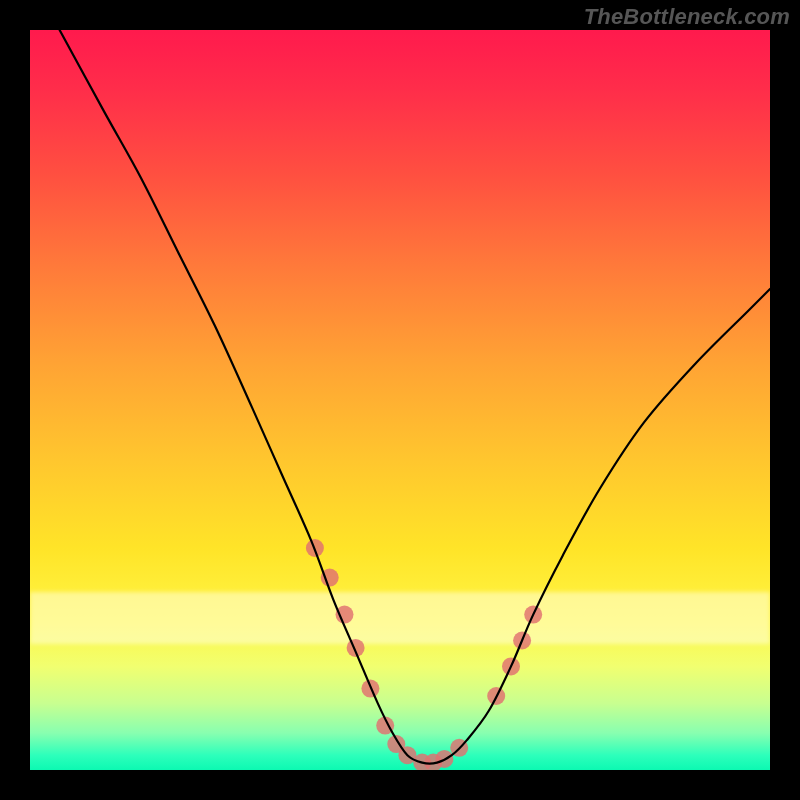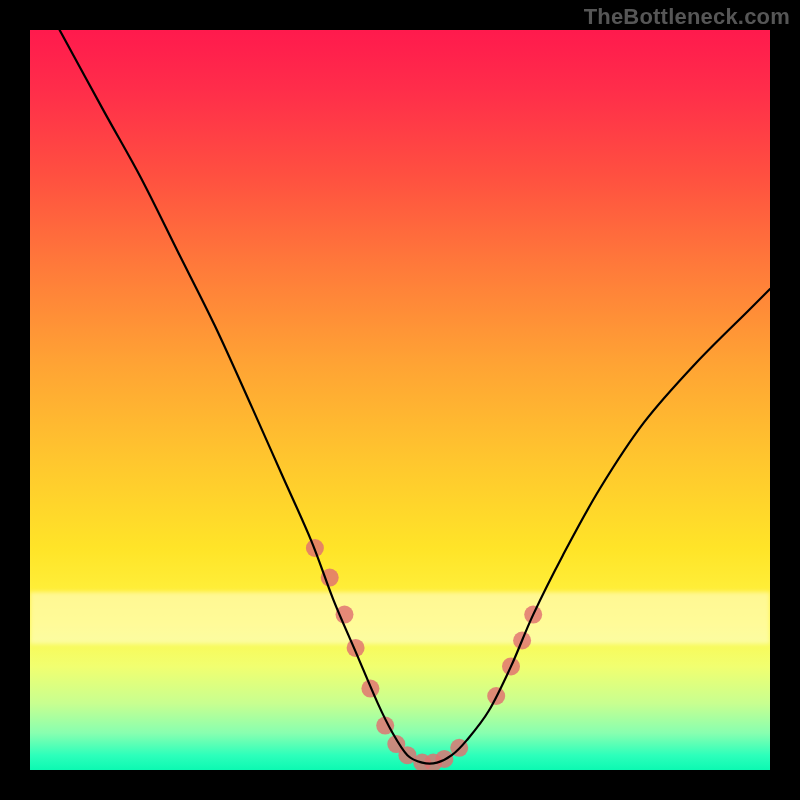--- a/index.html
+++ b/index.html
@@ -13,20 +13,21 @@
   .watermark {
     position: absolute;
     top: 4px;
     right: 10px;
     font-family: Arial, sans-serif;
     font-size: 22px;
     font-weight: bold;
     color: #565656;
     letter-spacing: 0.2px;
     z-index: 10;
+    font-style: italic;
   }
   .plot-area {
     position: absolute;
     left: 30px;
     top: 30px;
     width: 740px;
     height: 740px;
     overflow: hidden;
   }
   .gradient-bg {

